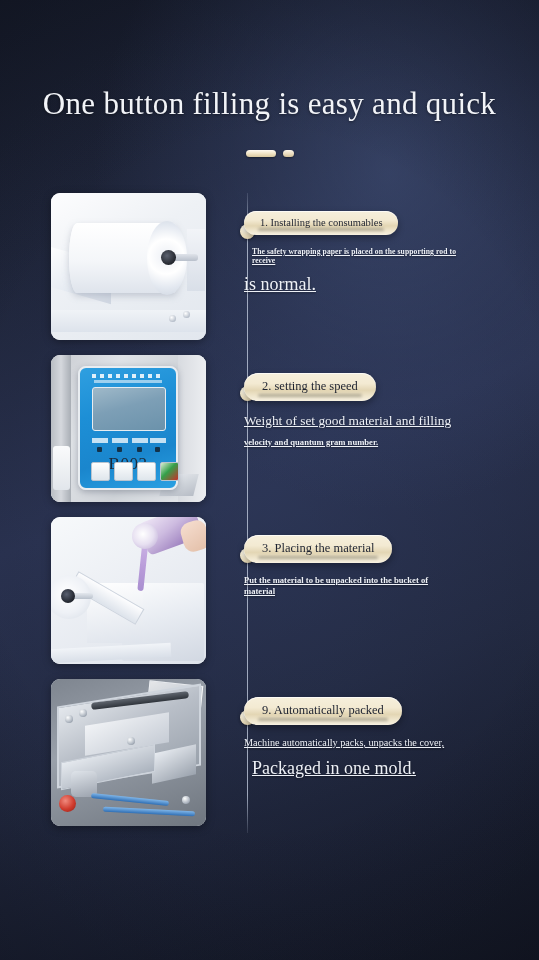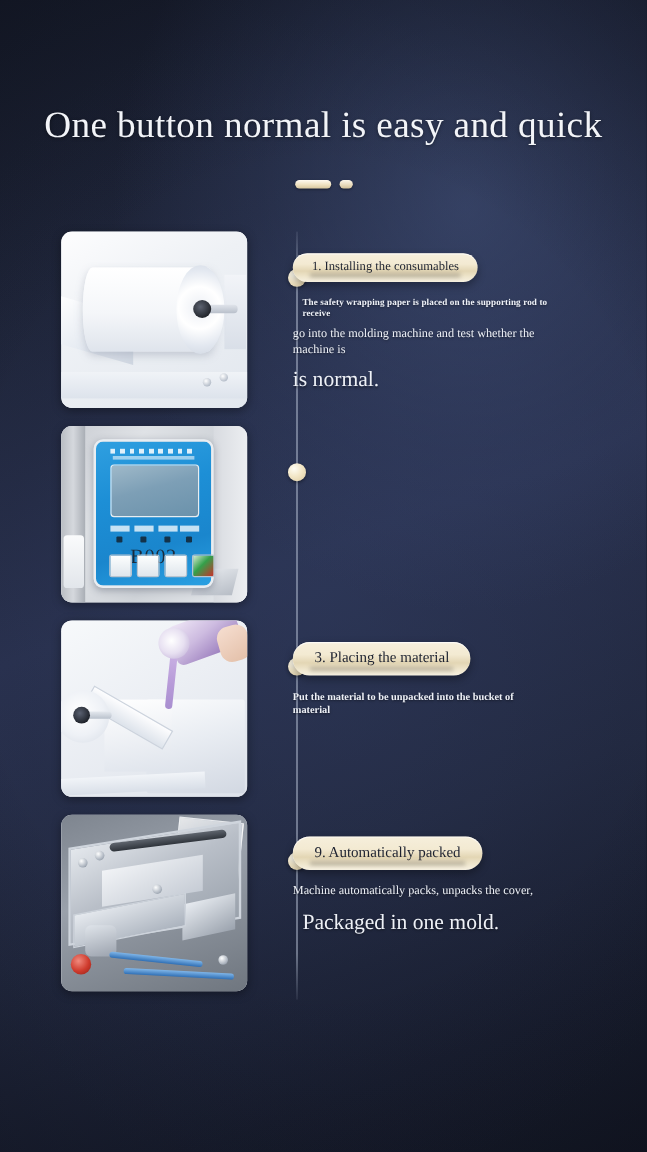--- a/index.html
+++ b/index.html
@@ -124,20 +124,21 @@
     filter: blur(1.6px);
     border-radius:2px;
   }
   .pill.big { font-size: 12.5px; padding: 6px 18px 7px; }
   .body { margin-top: 12px; }
   .body p {
     margin: 0 0 7px 0;
     color: #eef1f7;
     text-shadow: 0 1px 2px rgba(0,0,0,0.45);
     line-height: 1.25;
+    text-decoration: underline;
   }
   .t-xs { font-size: 7.6px; font-weight: 700; letter-spacing: .1px; }
   .t-sm { font-size: 8.6px; font-weight: 700; }
   .t-md { font-size: 10.2px; font-weight: 400; }
   .t-lg { font-size: 18px; font-weight: 400; }
   .t-xl { font-size: 13.4px; font-weight: 400; }
   .indent { padding-left: 8px; }
 
   
   .art { position: absolute; inset: 0; }
@@ -369,21 +370,21 @@
     position: absolute; width: 8px; height: 8px; border-radius: 50%;
     background: radial-gradient(circle at 36% 32%, #fdfefe, #aab2bd 65%, #717a85);
   }
 </style>
 </head>
 <body>
 
 <div class="page">
 
   <div class="header">
-    <h1 class="title">One button normal is easy and quick</h1>
+    <h1 class="title">One button filling is easy and quick</h1>
     <div class="dots">
       <span class="dot-active"></span>
       <span class="dot-small"></span>
     </div>
   </div>
 
   <div class="steps">
     <div class="timeline-line"></div>
 
     <div class="step">
@@ -398,21 +399,20 @@
           <div class="hub"></div>
           <div class="bolt" style="left:118px;bottom:18px"></div>
           <div class="bolt" style="left:132px;bottom:22px"></div>
         </div>
       </div>
       <div class="node"></div>
       <div class="content">
         <div class="pill">1. Installing the consumables</div>
         <div class="body">
           <p class="t-xs indent">The safety wrapping paper is placed on the supporting rod to receive</p>
-          <p class="t-md">go into the molding machine and test whether the machine is</p>
           <p class="t-lg">is normal.</p>
         </div>
       </div>
     </div>
 
     <div class="step">
       <div class="thumb">
         <div class="art a2">
           <div class="frame-left"></div>
           <div class="frame-right"></div>
@@ -436,20 +436,27 @@
             <div class="keys">
               <div class="key"></div>
               <div class="key"></div>
               <div class="key"></div>
               <div class="key green"></div>
             </div>
           </div>
         </div>
       </div>
       <div class="node"></div>
+      <div class="content">
+        <div class="pill big">2. setting the speed</div>
+        <div class="body">
+          <p class="t-xl">Weight of set good material and filling</p>
+          <p class="t-sm">velocity and quantum gram number.</p>
+        </div>
+      </div>
     </div>
 
     <div class="step">
       <div class="thumb">
         <div class="art a3">
           <div class="hopper"></div>
           <div class="hopper2"></div>
           <div class="stream"></div>
           <div class="bottle"></div>
           <div class="bottleneck"></div>

